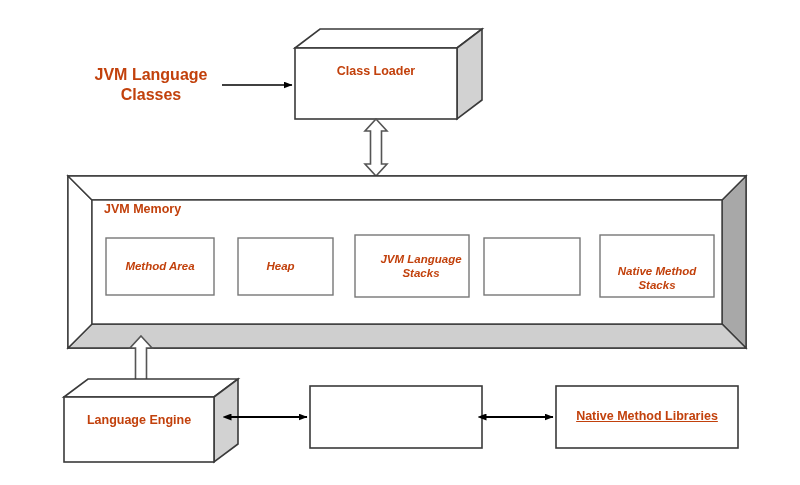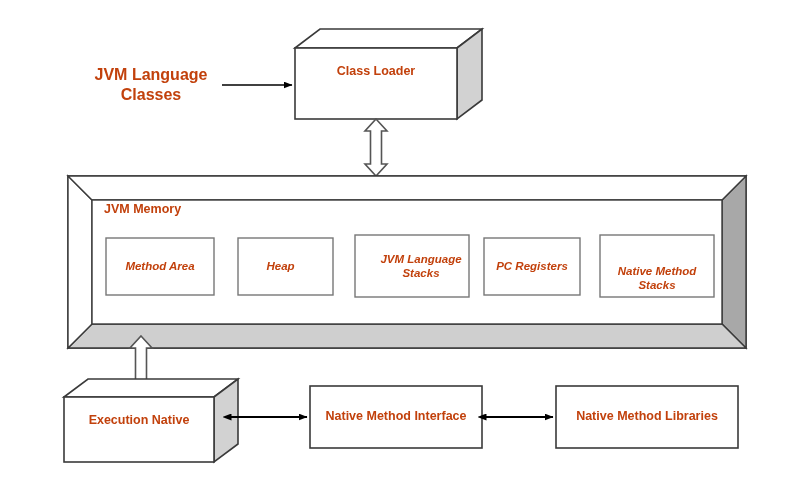--- a/index.html
+++ b/index.html
@@ -124,24 +124,22 @@
 
   <div class="lbl lbl-bold" style="left:104px; top:199px; width:160px; height:22px; justify-content:flex-start;">JVM Memory</div>
 
   <div class="lbl lbl-italic" style="left:106px; top:238px; width:108px; height:57px;">Method Area</div>
 
   <div class="lbl lbl-italic" style="left:238px; top:238px; width:85px; height:57px;">Heap</div>
 
   <div class="lbl lbl-italic" style="left:355px; top:235px; width:114px; height:62px;padding-left:9px;">JVM Language
 Stacks</div>
 
-  <div class="lbl lbl-italic" style="left:484px; top:238px; width:96px; height:57px;">PC Registers</div>
 
   <div class="lbl lbl-italic" style="left:600px; top:247px; width:114px; height:62px;">Native Method
 Stacks</div>
 
-  <div class="lbl lbl-bold" style="left:64px; top:405px; width:150px; height:32px;">Execution Native</div>
+  <div class="lbl lbl-bold" style="left:64px; top:405px; width:150px; height:32px;">Language Engine</div>
 
-  <div class="lbl lbl-bold" style="left:310px; top:386px; width:172px; height:62px;">Native Method Interface</div>
 
-  <div class="lbl lbl-bold" style="left:556px; top:386px; width:182px; height:62px;">Native Method Libraries</div>
+  <div class="lbl lbl-bold" style="left:556px; top:386px; width:182px; height:62px;text-decoration:underline;">Native Method Libraries</div>
 
 </div>
 
 </body></html>

